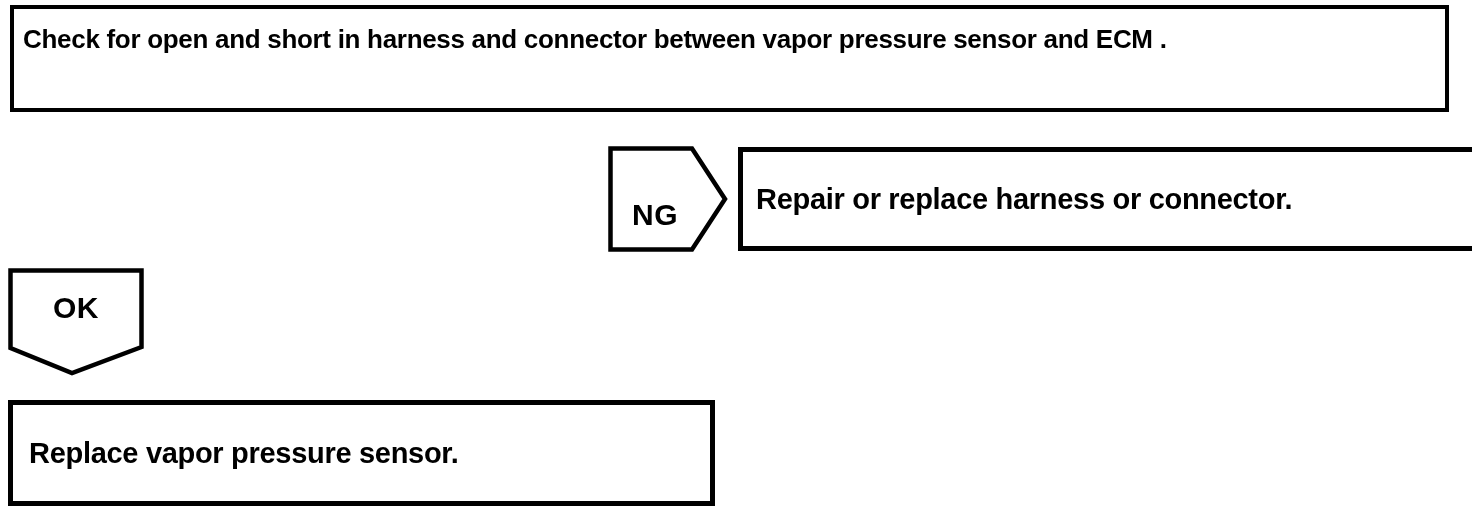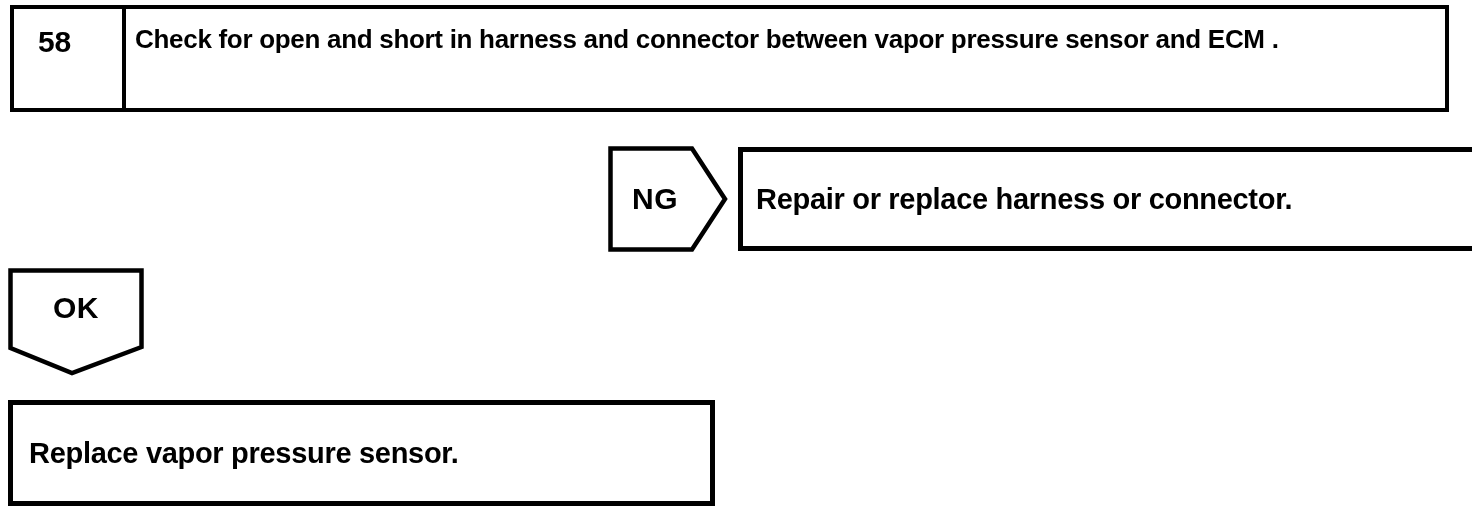--- a/index.html
+++ b/index.html
@@ -63,21 +63,21 @@
     letter-spacing: 0.5px;
   }
   .ng-connector {
     left: 608px;
     top: 146px;
     width: 120px;
     height: 106px;
   }
   .ng-connector .label {
     left: 0;
-    top: 0;
+    top: 16px;
     width: 94px;
     height: 106px;
   }
   .ok-connector {
     left: 8px;
     top: 268px;
     width: 117px;
     height: 108px;
   }
   .ok-connector .label {
@@ -113,23 +113,20 @@
     padding-left: 16px;
     text-align: center;
   }
 </style>
 </head>
 <body>
 
 <div class="canvas">
 
   <div class="box step-box">
-    <div class="step-num-cell">
-      <span>58</span>
-    </div>
     <div class="step-text-cell">
       <span>Check for open and short in harness and connector between vapor pressure sensor and ECM .</span>
     </div>
   </div>
 
   <div class="connector ng-connector">
     <svg width="120" height="106" viewBox="0 0 120 106">
       <polygon points="2.5,2.5 84,2.5 117,53 84,103.5 2.5,103.5" fill="#ffffff" stroke="#000000" stroke-width="4.5" stroke-linejoin="miter"></polygon>
     </svg>
     <div class="label">NG</div>

